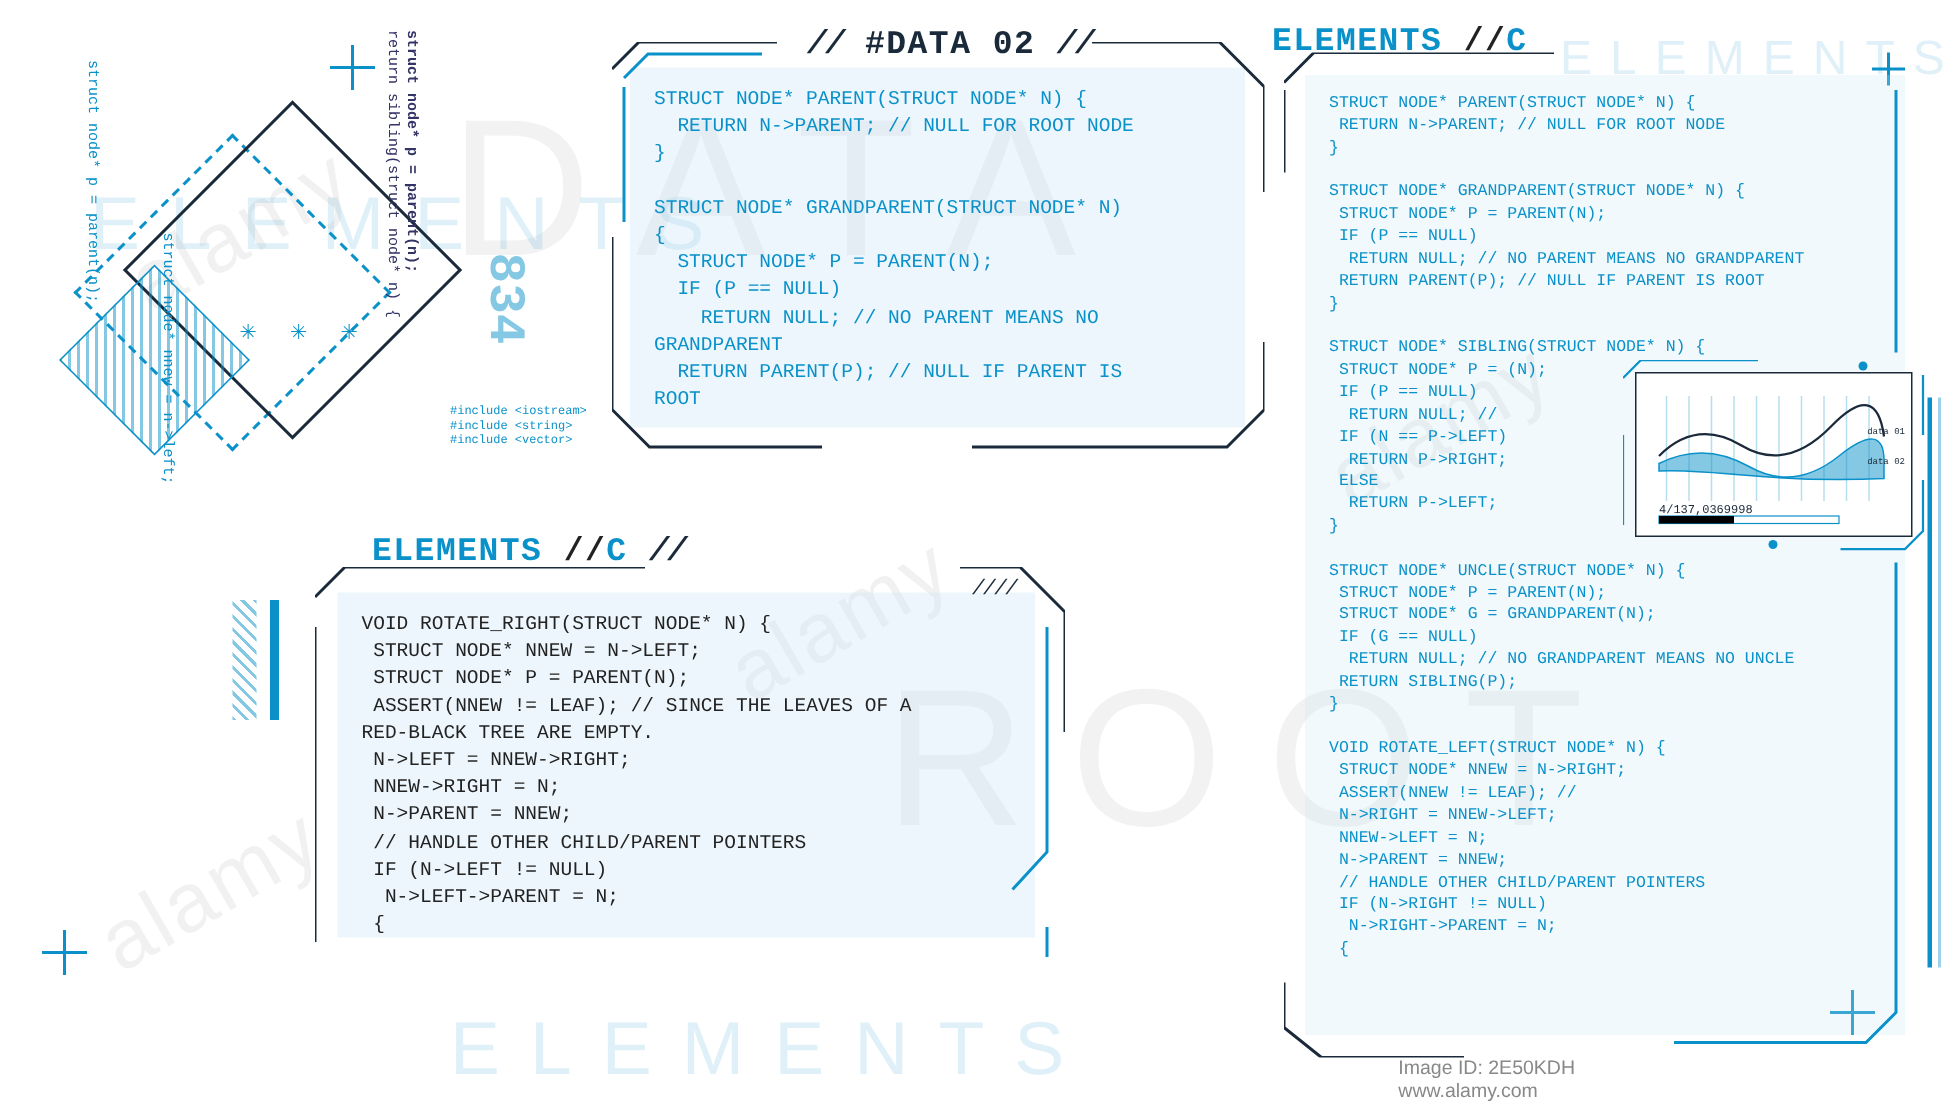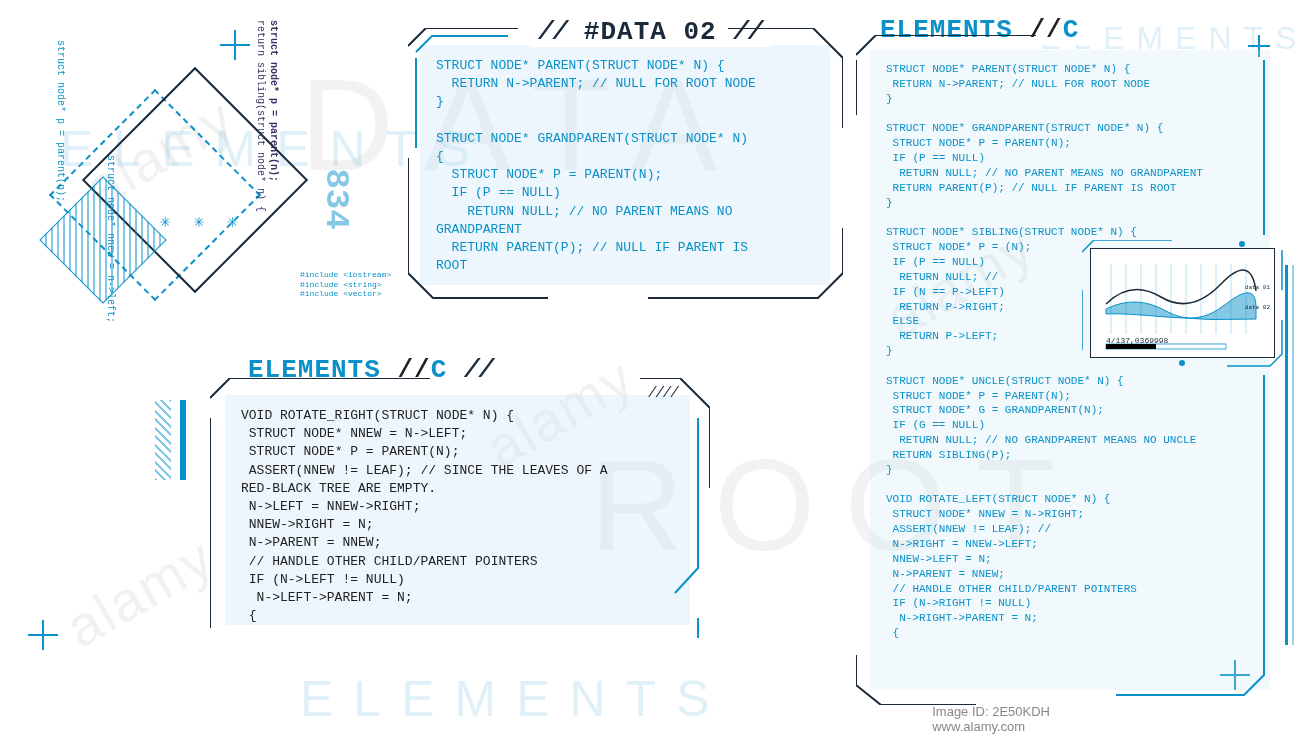--- a/index.html
+++ b/index.html
@@ -26,21 +26,21 @@
   color: rgba(100,180,220,0.2);
   letter-spacing: 20px;
   font-family: sans-serif;
 }
 .panel {
   position: absolute;
   background: rgba(200,230,245,0.35);
 }
 .panel-title {
   position: absolute;
-  font-size: 26px;
+  font-size: 22px;
   color: #0a91c9;
   font-weight: bold;
   letter-spacing: 1px;
   background: #fff;
   padding: 0 8px;
 }
 .panel-title .sep { color: #222; }
 .panel-title .suf { color: #0a91c9; }
 .code-block {
   font-size: 13px;
@@ -230,21 +230,21 @@
  STRUCT NODE* NNEW = N-&gt;RIGHT;
  ASSERT(NNEW != LEAF); //
  N-&gt;RIGHT = NNEW-&gt;LEFT;
  NNEW-&gt;LEFT = N;
  N-&gt;PARENT = NNEW;
  // HANDLE OTHER CHILD/PARENT POINTERS
  IF (N-&gt;RIGHT != NULL)
   N-&gt;RIGHT-&gt;PARENT = N;
  {</div>
 </div>
-<div class="panel-title" style="top:15px;left:872px">
+<div class="panel-title" style="top:15px;left:840px">
   <span>ELEMENTS</span> <span class="sep">//</span><span class="suf">C</span>
 </div>
 <svg class="corner-frame" style="top:35px;left:856px" width="430" height="670">
   <path d="M0,20 L20,0 L180,0 M0,80 L0,25 M0,620 L0,650 L25,670 L120,670" stroke="#1a2a3a" stroke-width="2" fill="none"></path>
   <path d="M408,340 L408,640 L388,660 L260,660 M408,25 L408,200" stroke="#0a91c9" stroke-width="2" fill="none"></path>
 </svg>
 
 <div class="mini-chart" style="top:248px;left:1090px;width:185px;height:110px">
   <svg width="185" height="110">
     <g stroke="rgba(10,145,201,0.3)" stroke-width="1">

